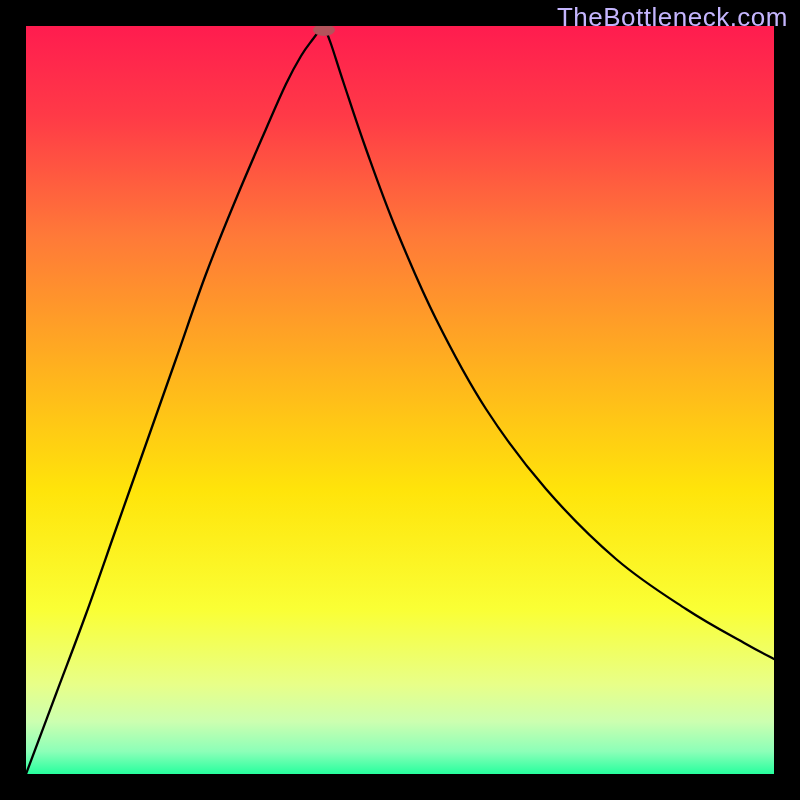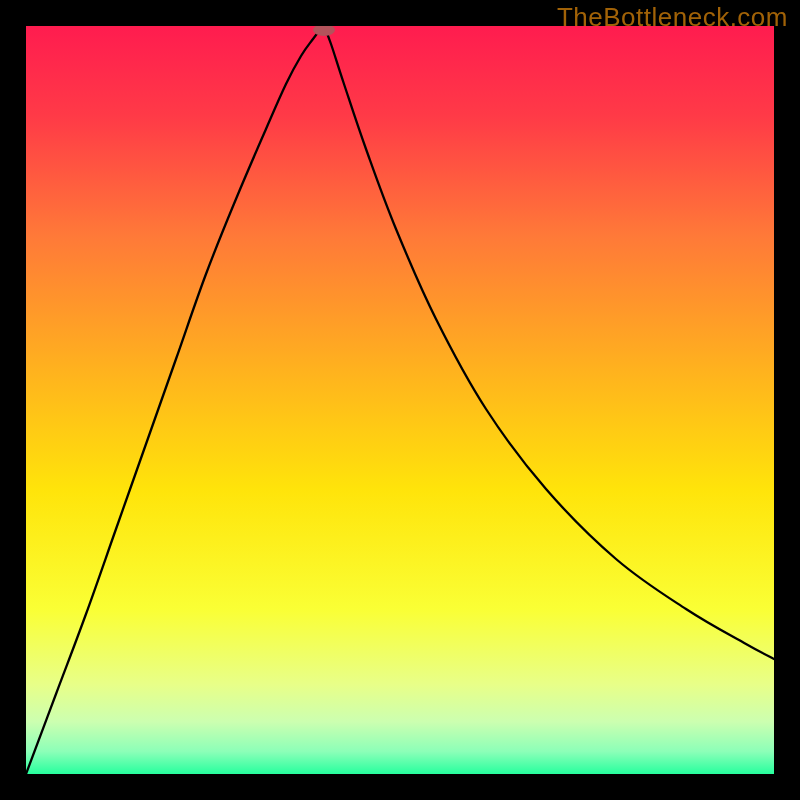--- a/index.html
+++ b/index.html
@@ -11,21 +11,21 @@
     overflow: hidden;
     position: relative;
   }
   .watermark {
     position: absolute;
     top: 2px;
     right: 12px;
     font-family: Arial, Helvetica, sans-serif;
     font-size: 26px;
     letter-spacing: 0.5px;
-    color: #a16207;
+    color: #c4b5fd;
     font-weight: 500;
     z-index: 10;
   }
   .frame {
     position: absolute;
     inset: 0;
     border: 26px solid #000;
     box-sizing: border-box;
   }
   .plot {

